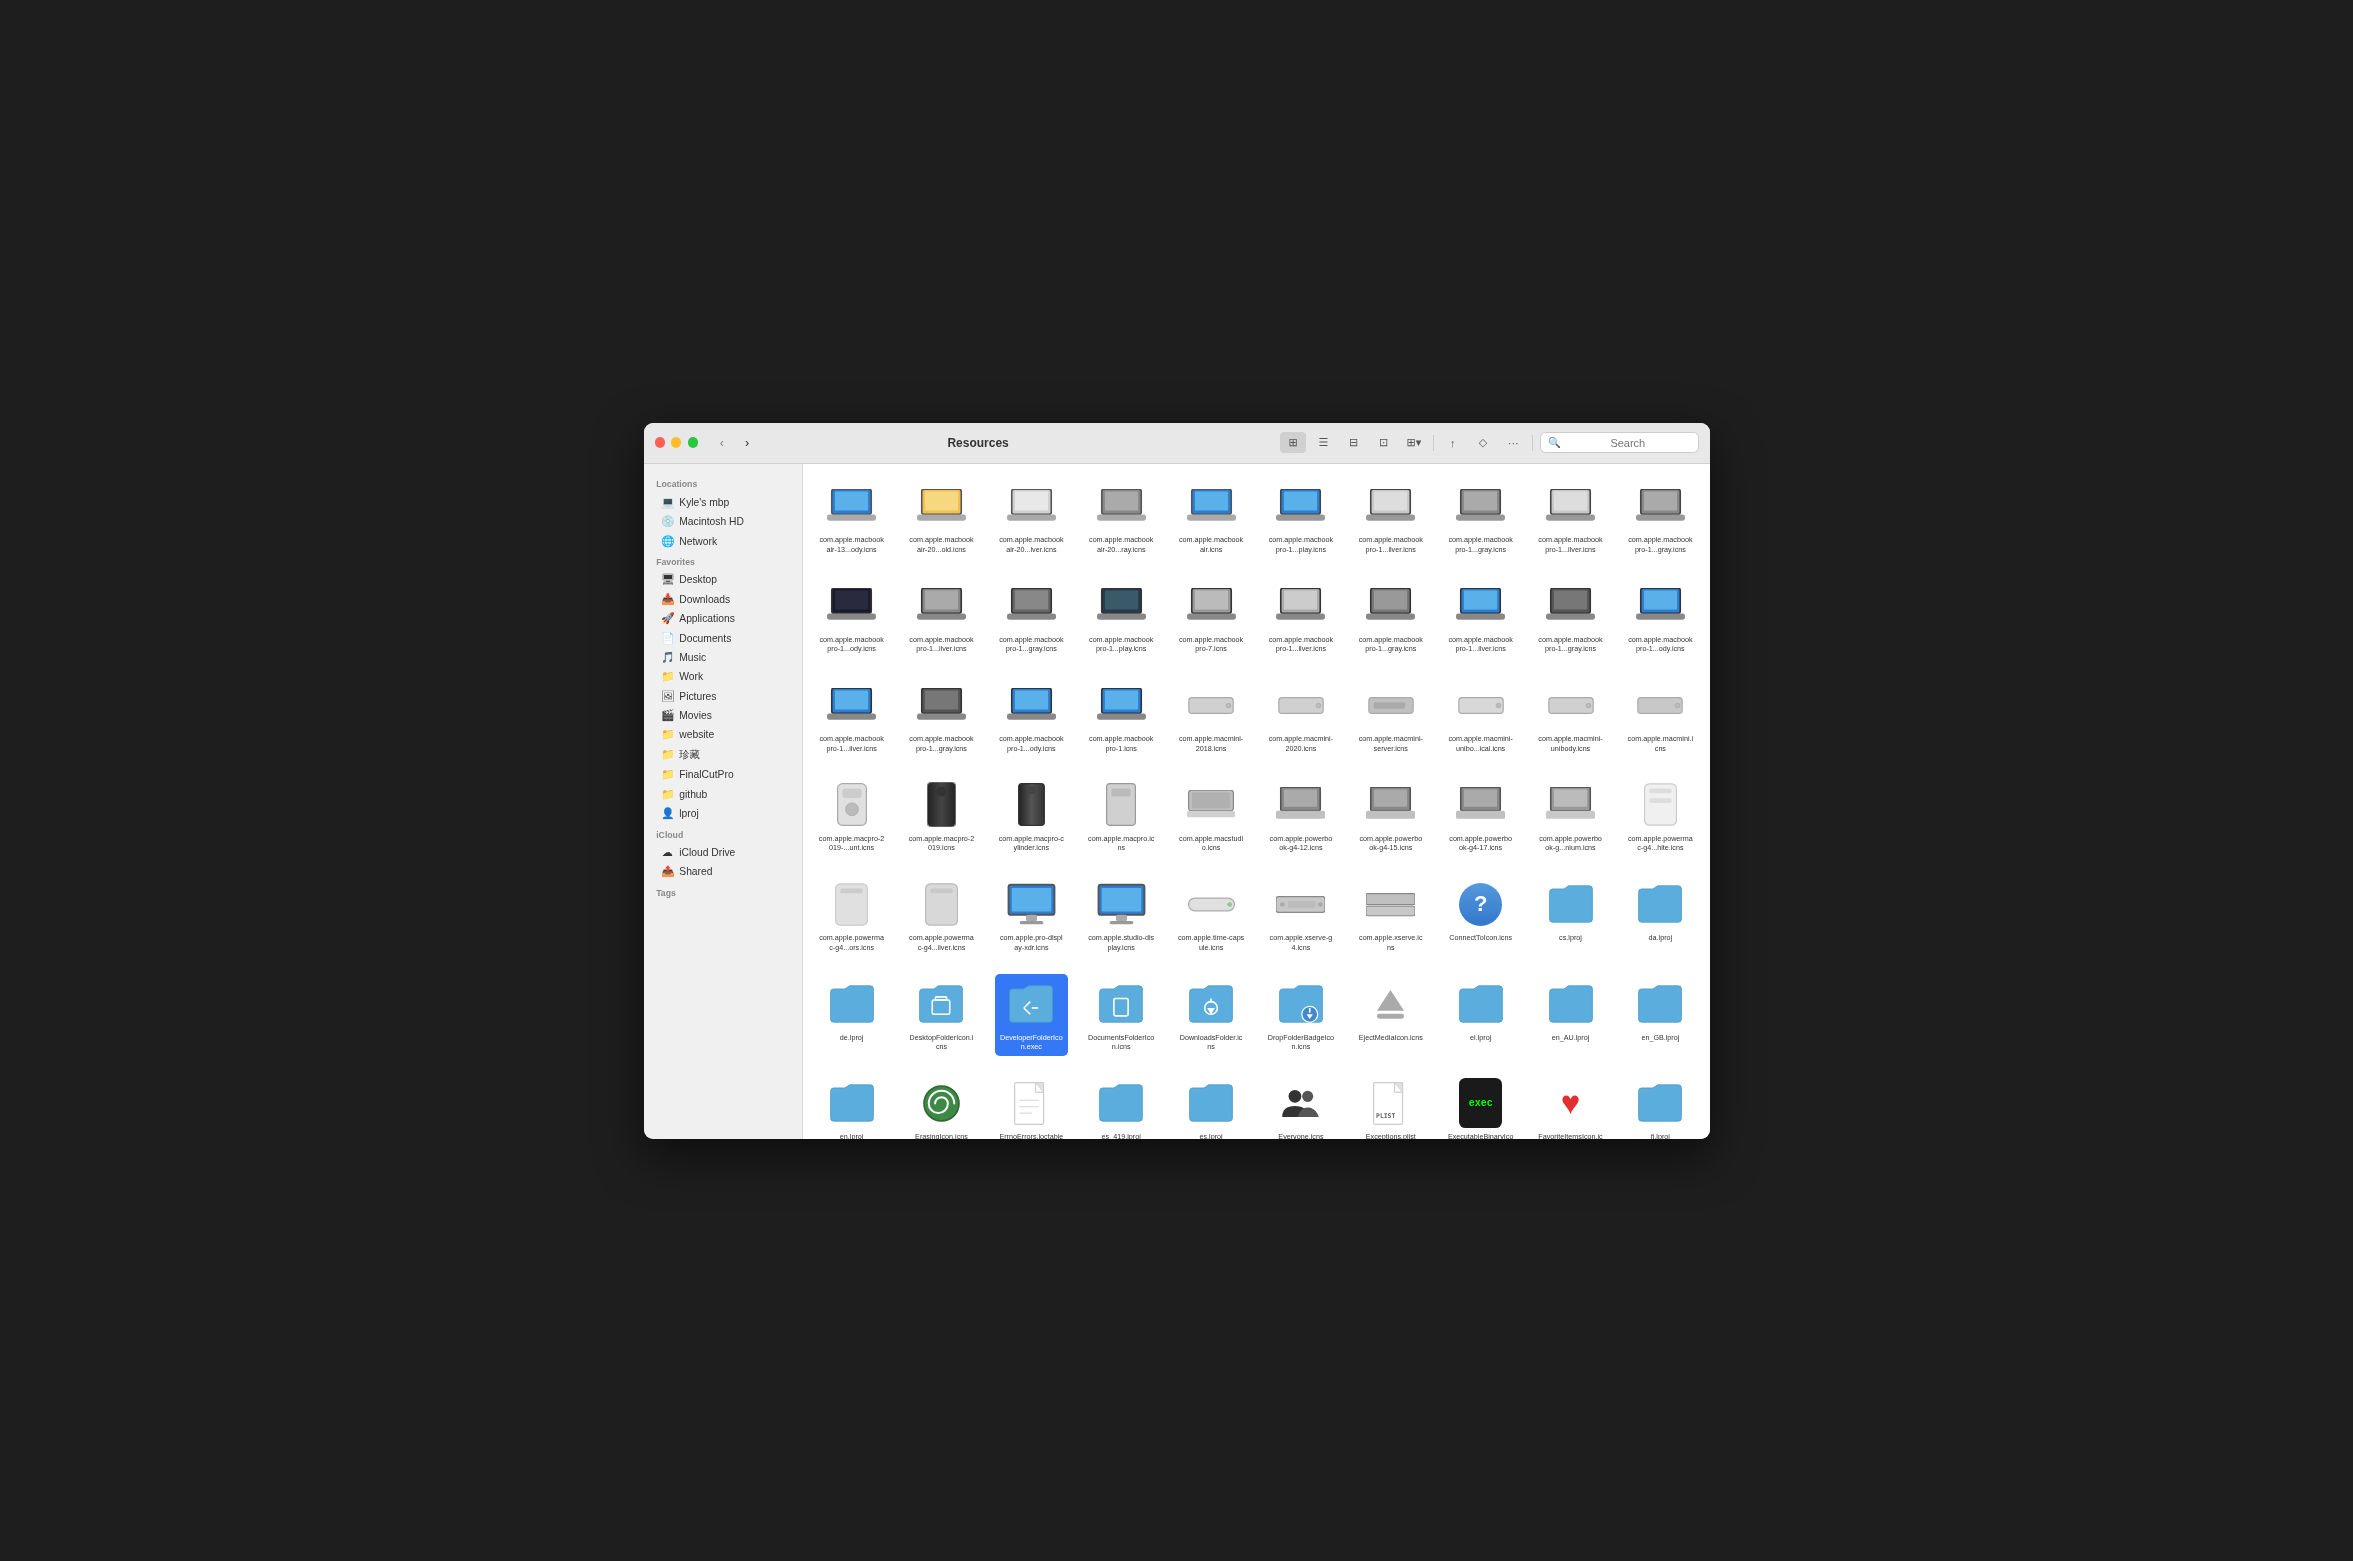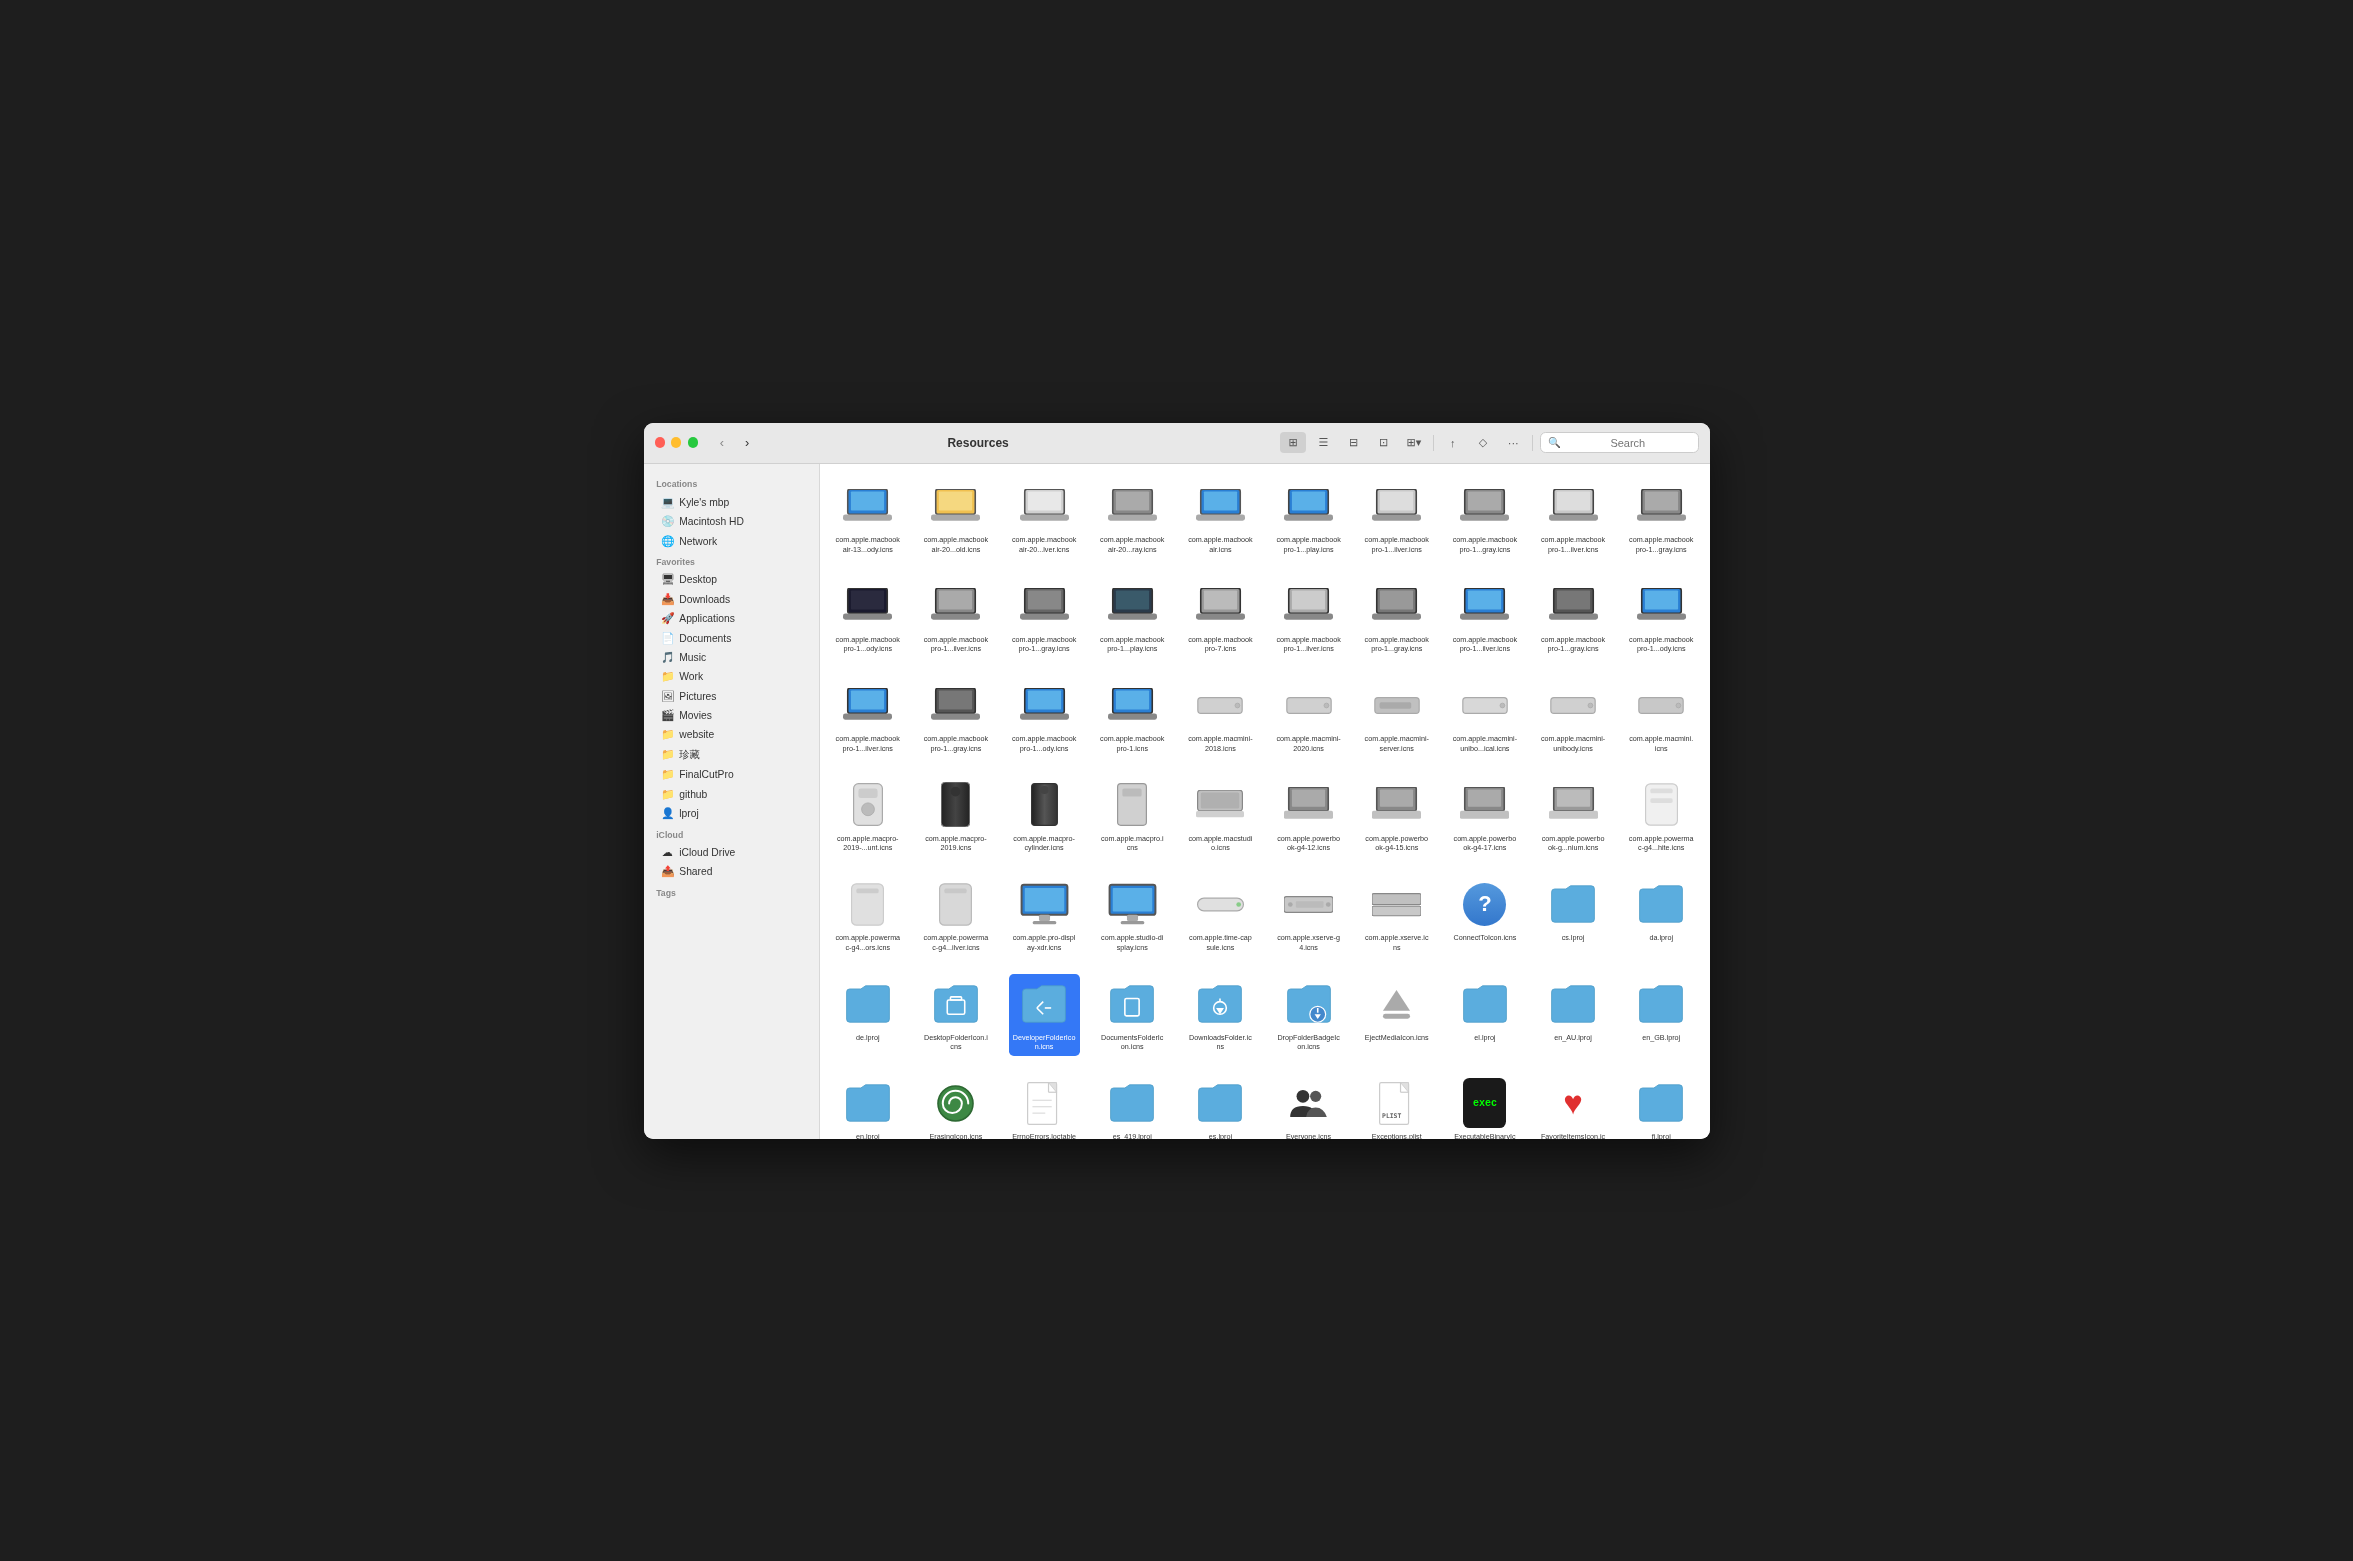--- a/index.html
+++ b/index.html
@@ -118,21 +118,21 @@
     }
     .search-icon-inner { color: #999; font-size: 10.3px; }
     
     .main {
       display: flex;
       flex: 1;
       overflow: hidden;
     }
     
     .sidebar {
-      width: 176px;
+      width: 159px;
       background: #f0f0f0;
       border-right: 0.8px solid #d8d8d8;
       padding: 9.5px 0;
       overflow-y: auto;
       flex-shrink: 0;
     }
     .sidebar-section-label {
       font-size: 8.7px;
       font-weight: 700;
       color: #888;
@@ -888,21 +888,21 @@
 
         <div class="icon-item selected">
           <div class="icon-visual">
             <svg width="46" height="40" viewBox="0 0 58 50">
                 <path d="M2 10 Q2 6 6 6 L20 6 L26 2 L52 2 Q56 2 56 6 L56 44 Q56 48 52 48 L6 48 Q2 48 2 44 Z" fill="#5badde" stroke="#4a9bc8" stroke-width="1"></path>
                 <line x1="20" y1="30" x2="28" y2="22" stroke="white" stroke-width="2"></line>
                 <line x1="20" y1="30" x2="28" y2="38" stroke="white" stroke-width="2"></line>
                 <line x1="30" y1="30" x2="38" y2="30" stroke="white" stroke-width="2"></line>
               </svg>
           </div>
-          <div class="icon-label small-label">DeveloperFolderIcon.icns</div>
+          <div class="icon-label small-label">DeveloperFolderIcon.exec</div>
         </div>
         <div class="icon-item">
           <div class="icon-visual">
             <svg width="46" height="40" viewBox="0 0 58 50">
                 <path d="M2 10 Q2 6 6 6 L20 6 L26 2 L52 2 Q56 2 56 6 L56 44 Q56 48 52 48 L6 48 Q2 48 2 44 Z" fill="#5badde" stroke="#4a9bc8" stroke-width="1"></path>
                 <rect x="20" y="18" width="18" height="22" rx="2" fill="none" stroke="white" stroke-width="2"></rect>
               </svg>
           </div>
           <div class="icon-label small-label">DocumentsFolderIcon.icns</div>
         </div>

